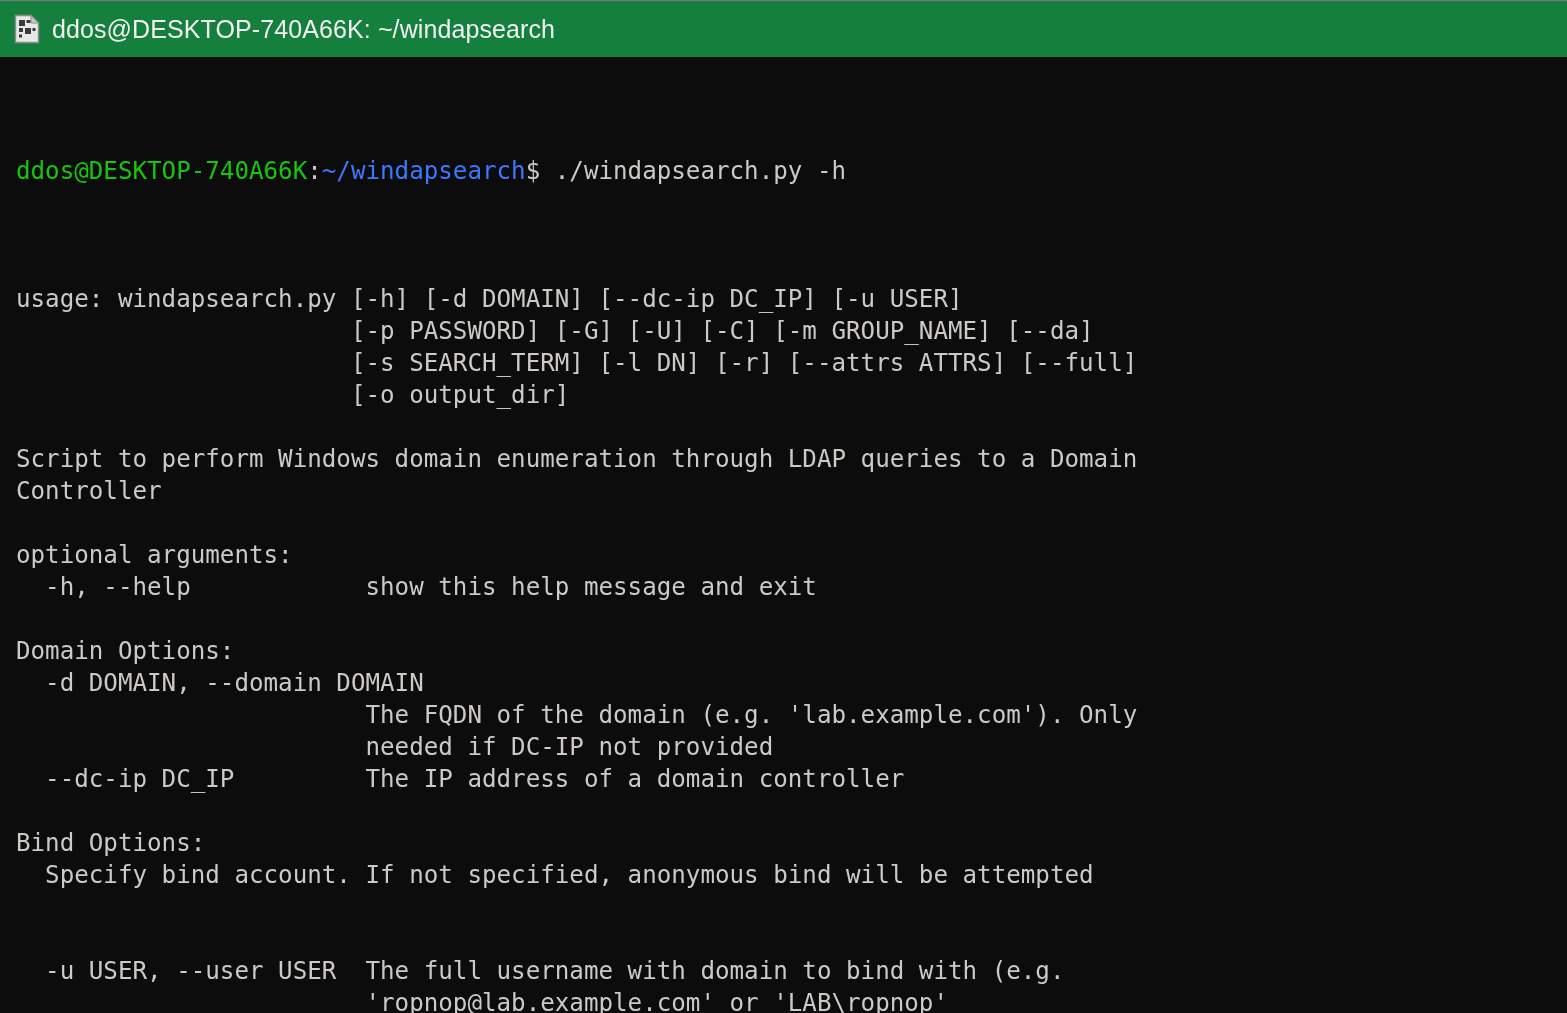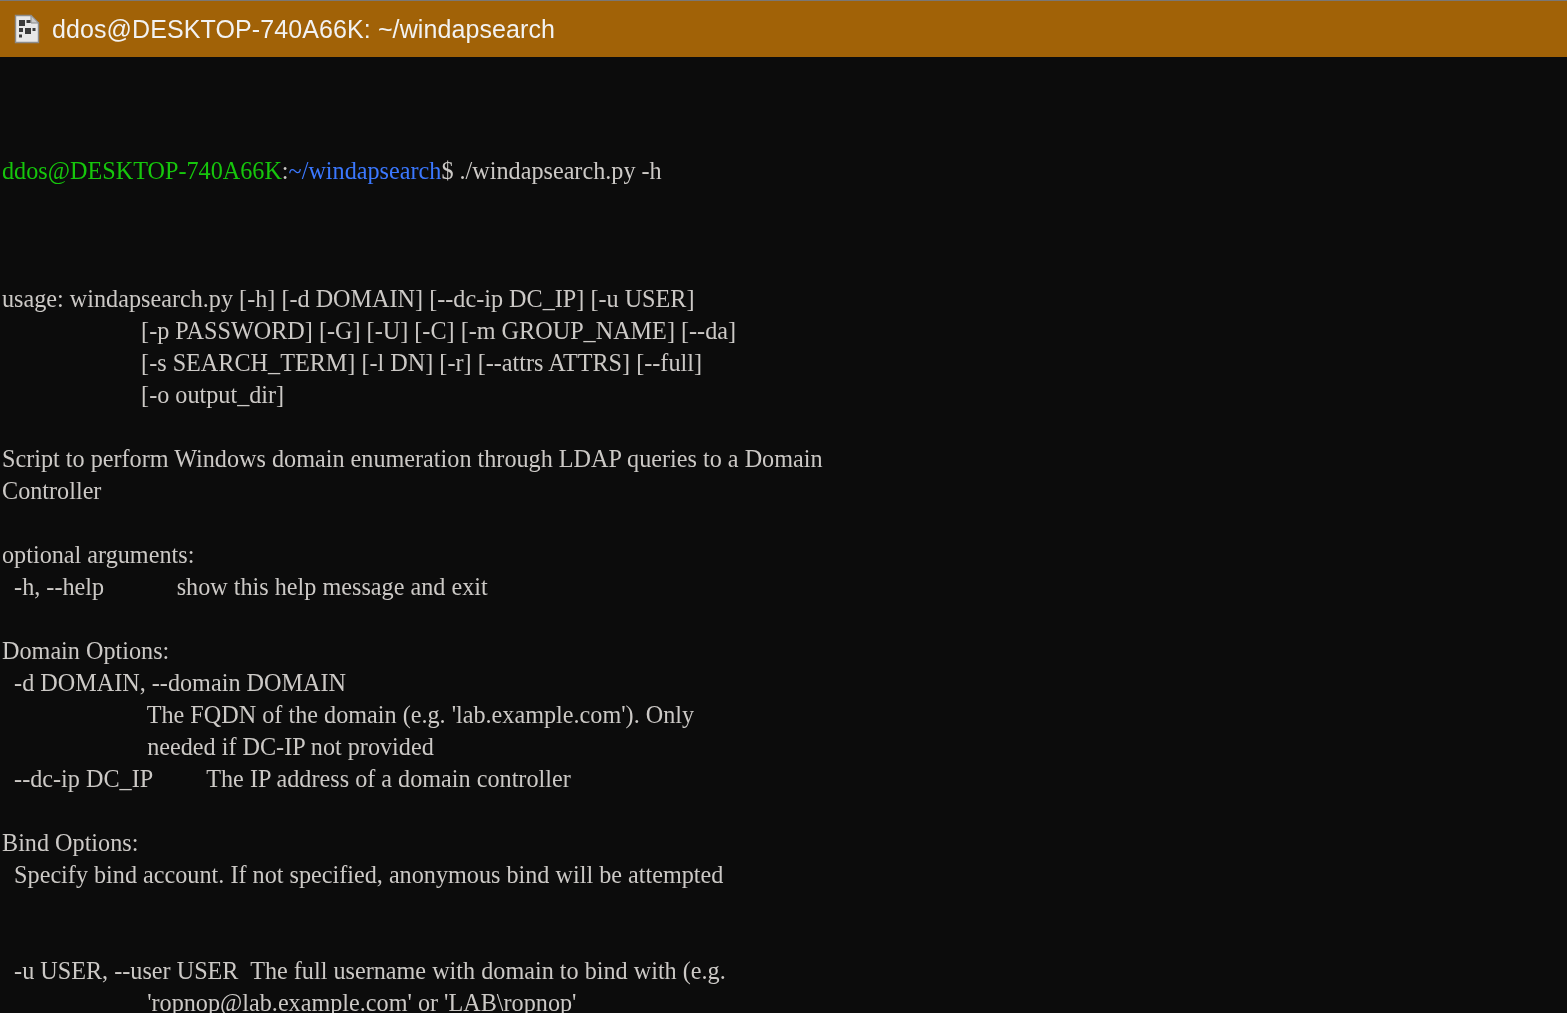--- a/index.html
+++ b/index.html
@@ -11,21 +11,21 @@
     width: 1567px;
     height: 1013px;
     overflow: hidden;
     font-family: "DejaVu Sans Mono", monospace;
   }
 
   
   #titlebar {
     position: relative;
     height: 57px;
-    background: #a16207;
+    background: #15803d;
     border-top: 1px solid #7a7775;
     box-sizing: border-box;
     display: flex;
     align-items: center;
     padding-left: 14px;
     user-select: none;
   }
   #title-icon {
     width: 26px;
     height: 30px;
@@ -59,22 +59,21 @@
     font-size: 24.2px;
     line-height: 32px;
     white-space: pre;
     color: #ccc9c6;
     letter-spacing: 0px;
     -webkit-font-smoothing: antialiased;
   }
   .line {
     height: 32px;
     white-space: pre;
-    padding-left: 2px;
-    font-family: Liberation Serif, serif;
+    padding-left: 16px;
   }
   .fg-green  { color: #16c60c; }
   .fg-blue   { color: #3b78ff; }
   .fg-white  { color: #ccc9c6; }
 </style>
 </head>
 <body>
 
 <div id="titlebar">
   <svg id="title-icon" viewBox="0 0 26 30">

